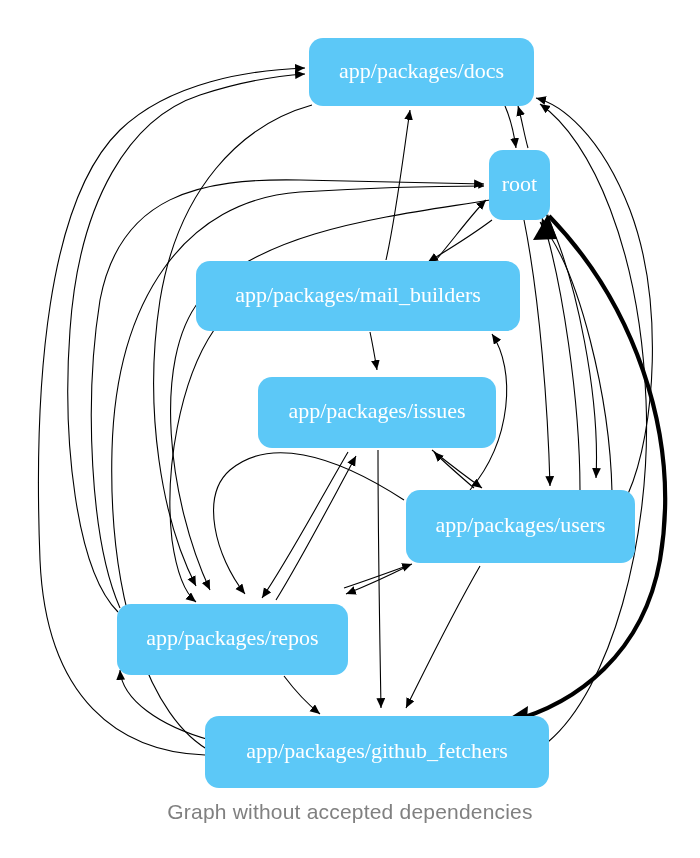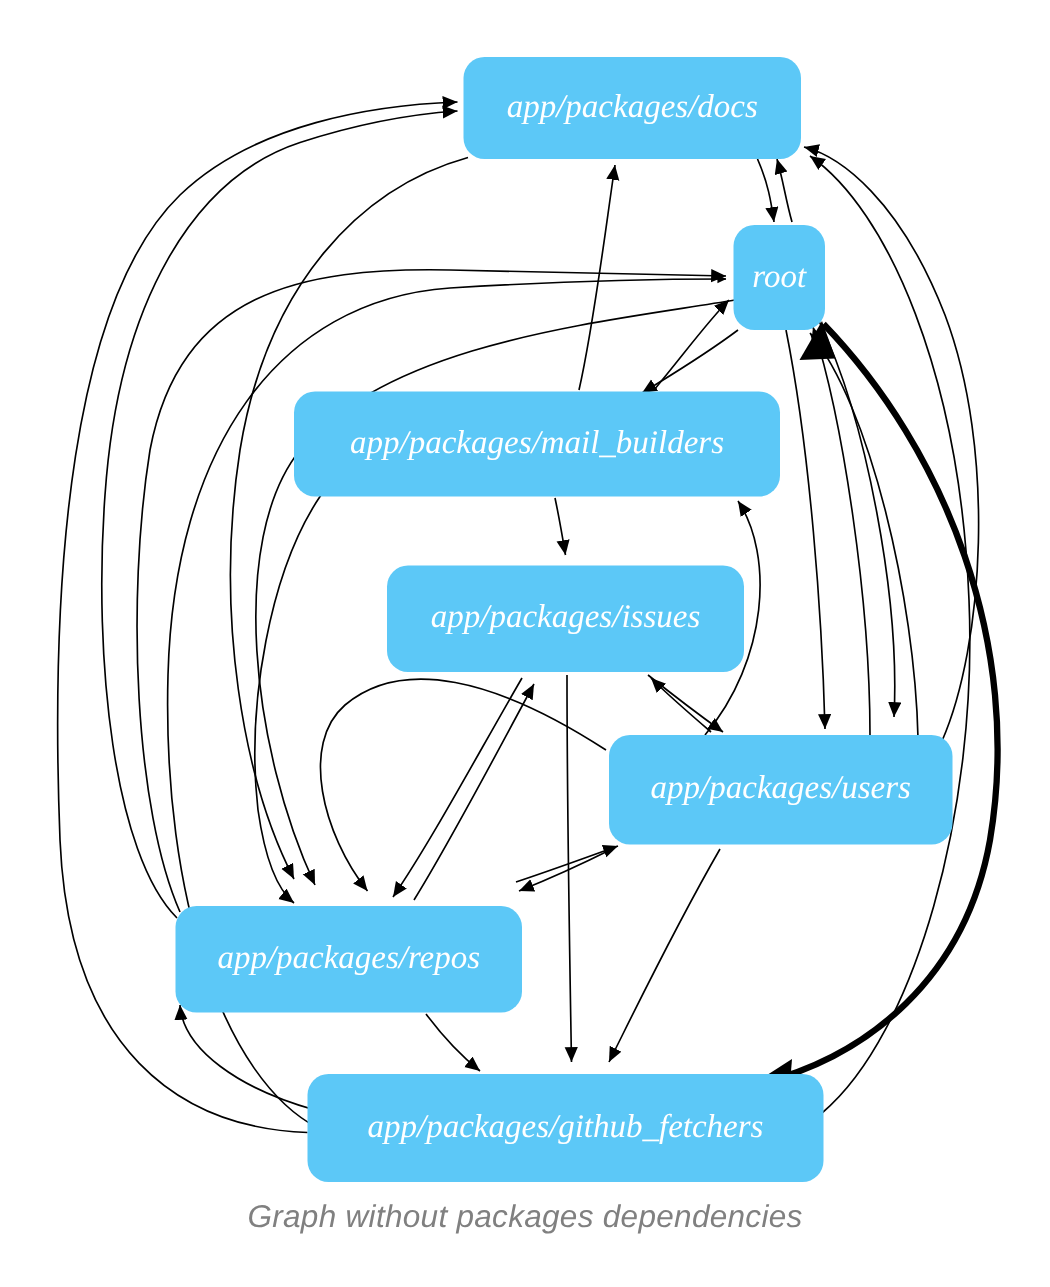--- a/index.html
+++ b/index.html
@@ -9,21 +9,20 @@
   }
   body {
     font-family: "Liberation Serif", "DejaVu Serif", serif;
   }
   #graph-root {
     position: relative;
     width: 700px;
     height: 858px;
     background: #ffffff;
     overflow: hidden;
-    font-style: italic;
   }
   #graph-svg {
     position: absolute;
     left: 0;
     top: 0;
     width: 700px;
     height: 858px;
   }
   .edge-path {
     fill: none;
@@ -170,15 +169,15 @@
         <text class="node-label" x="232.5" y="640" font-size="22">app/packages/repos</text>
       </g>
 
       <g>
         <rect class="node-rect" x="205" y="716" width="344" height="72" rx="14" ry="14"></rect>
         <text class="node-label" x="377" y="753" font-size="22">app/packages/github_fetchers</text>
       </g>
     </g>
   </svg>
 
-  <div class="caption" style="top:800px;">Graph without packages dependencies</div>
+  <div class="caption" style="top:800px;">Graph without accepted dependencies</div>
 
 </div>
 
 </body></html>

